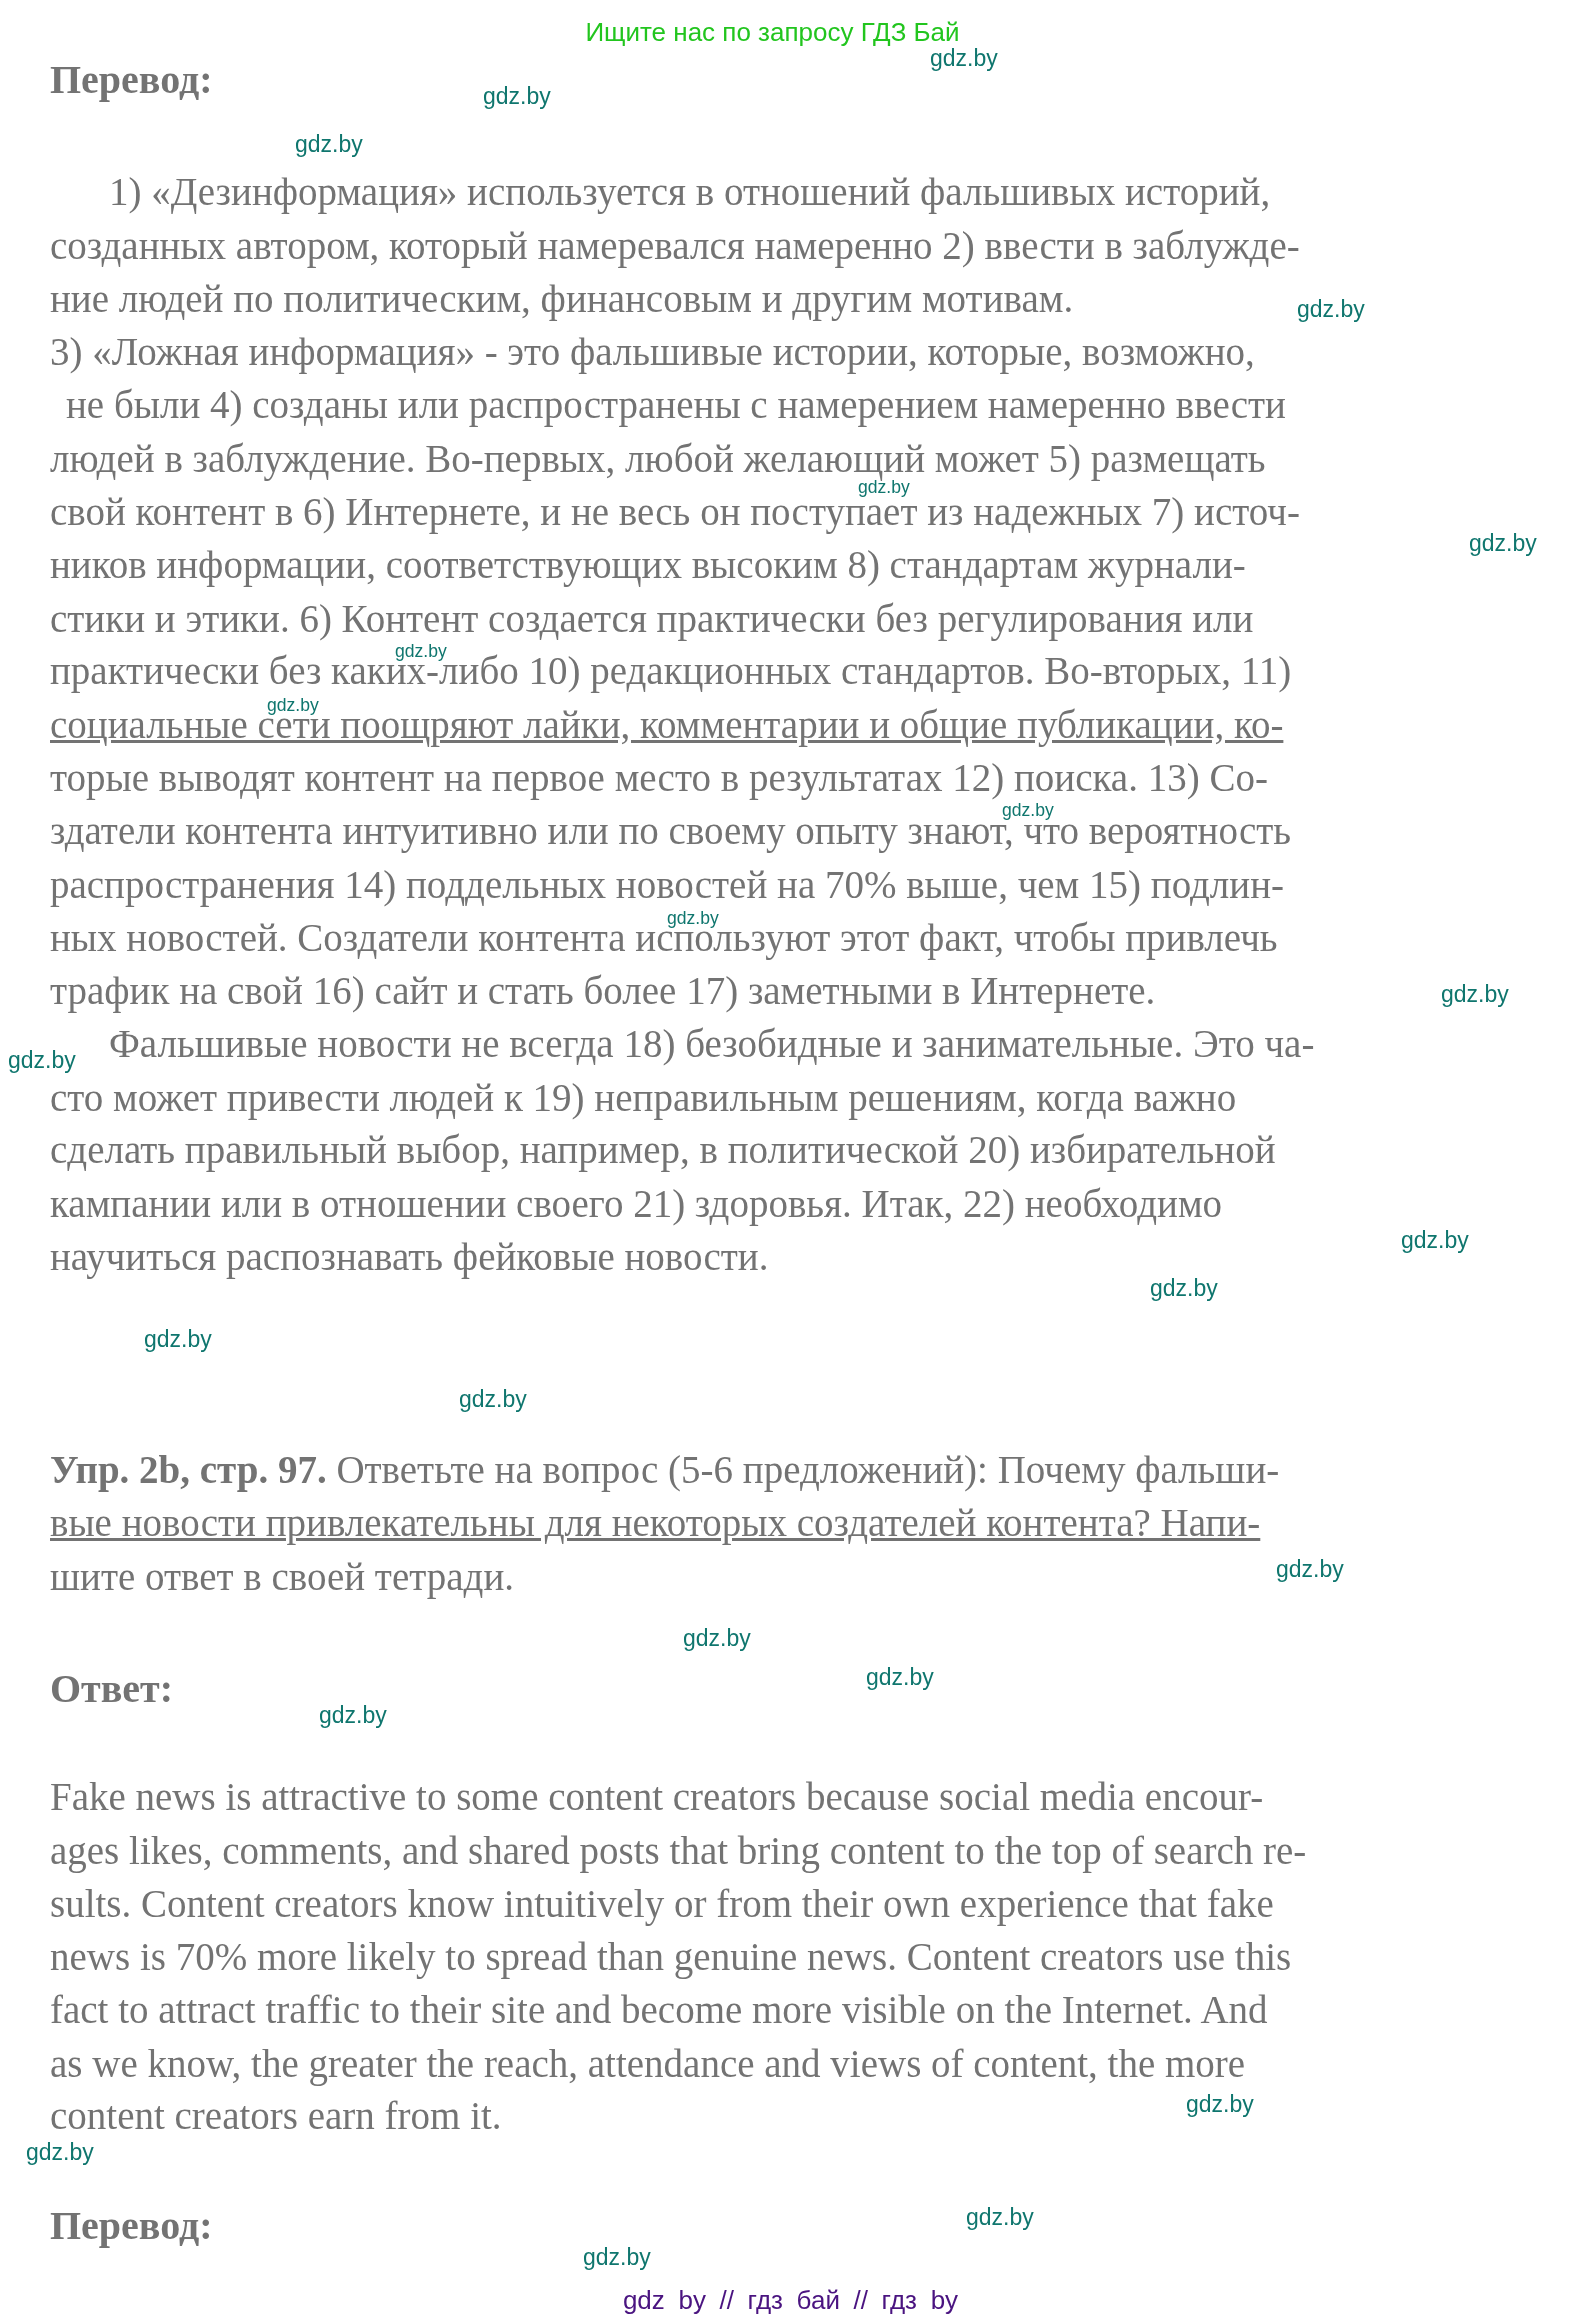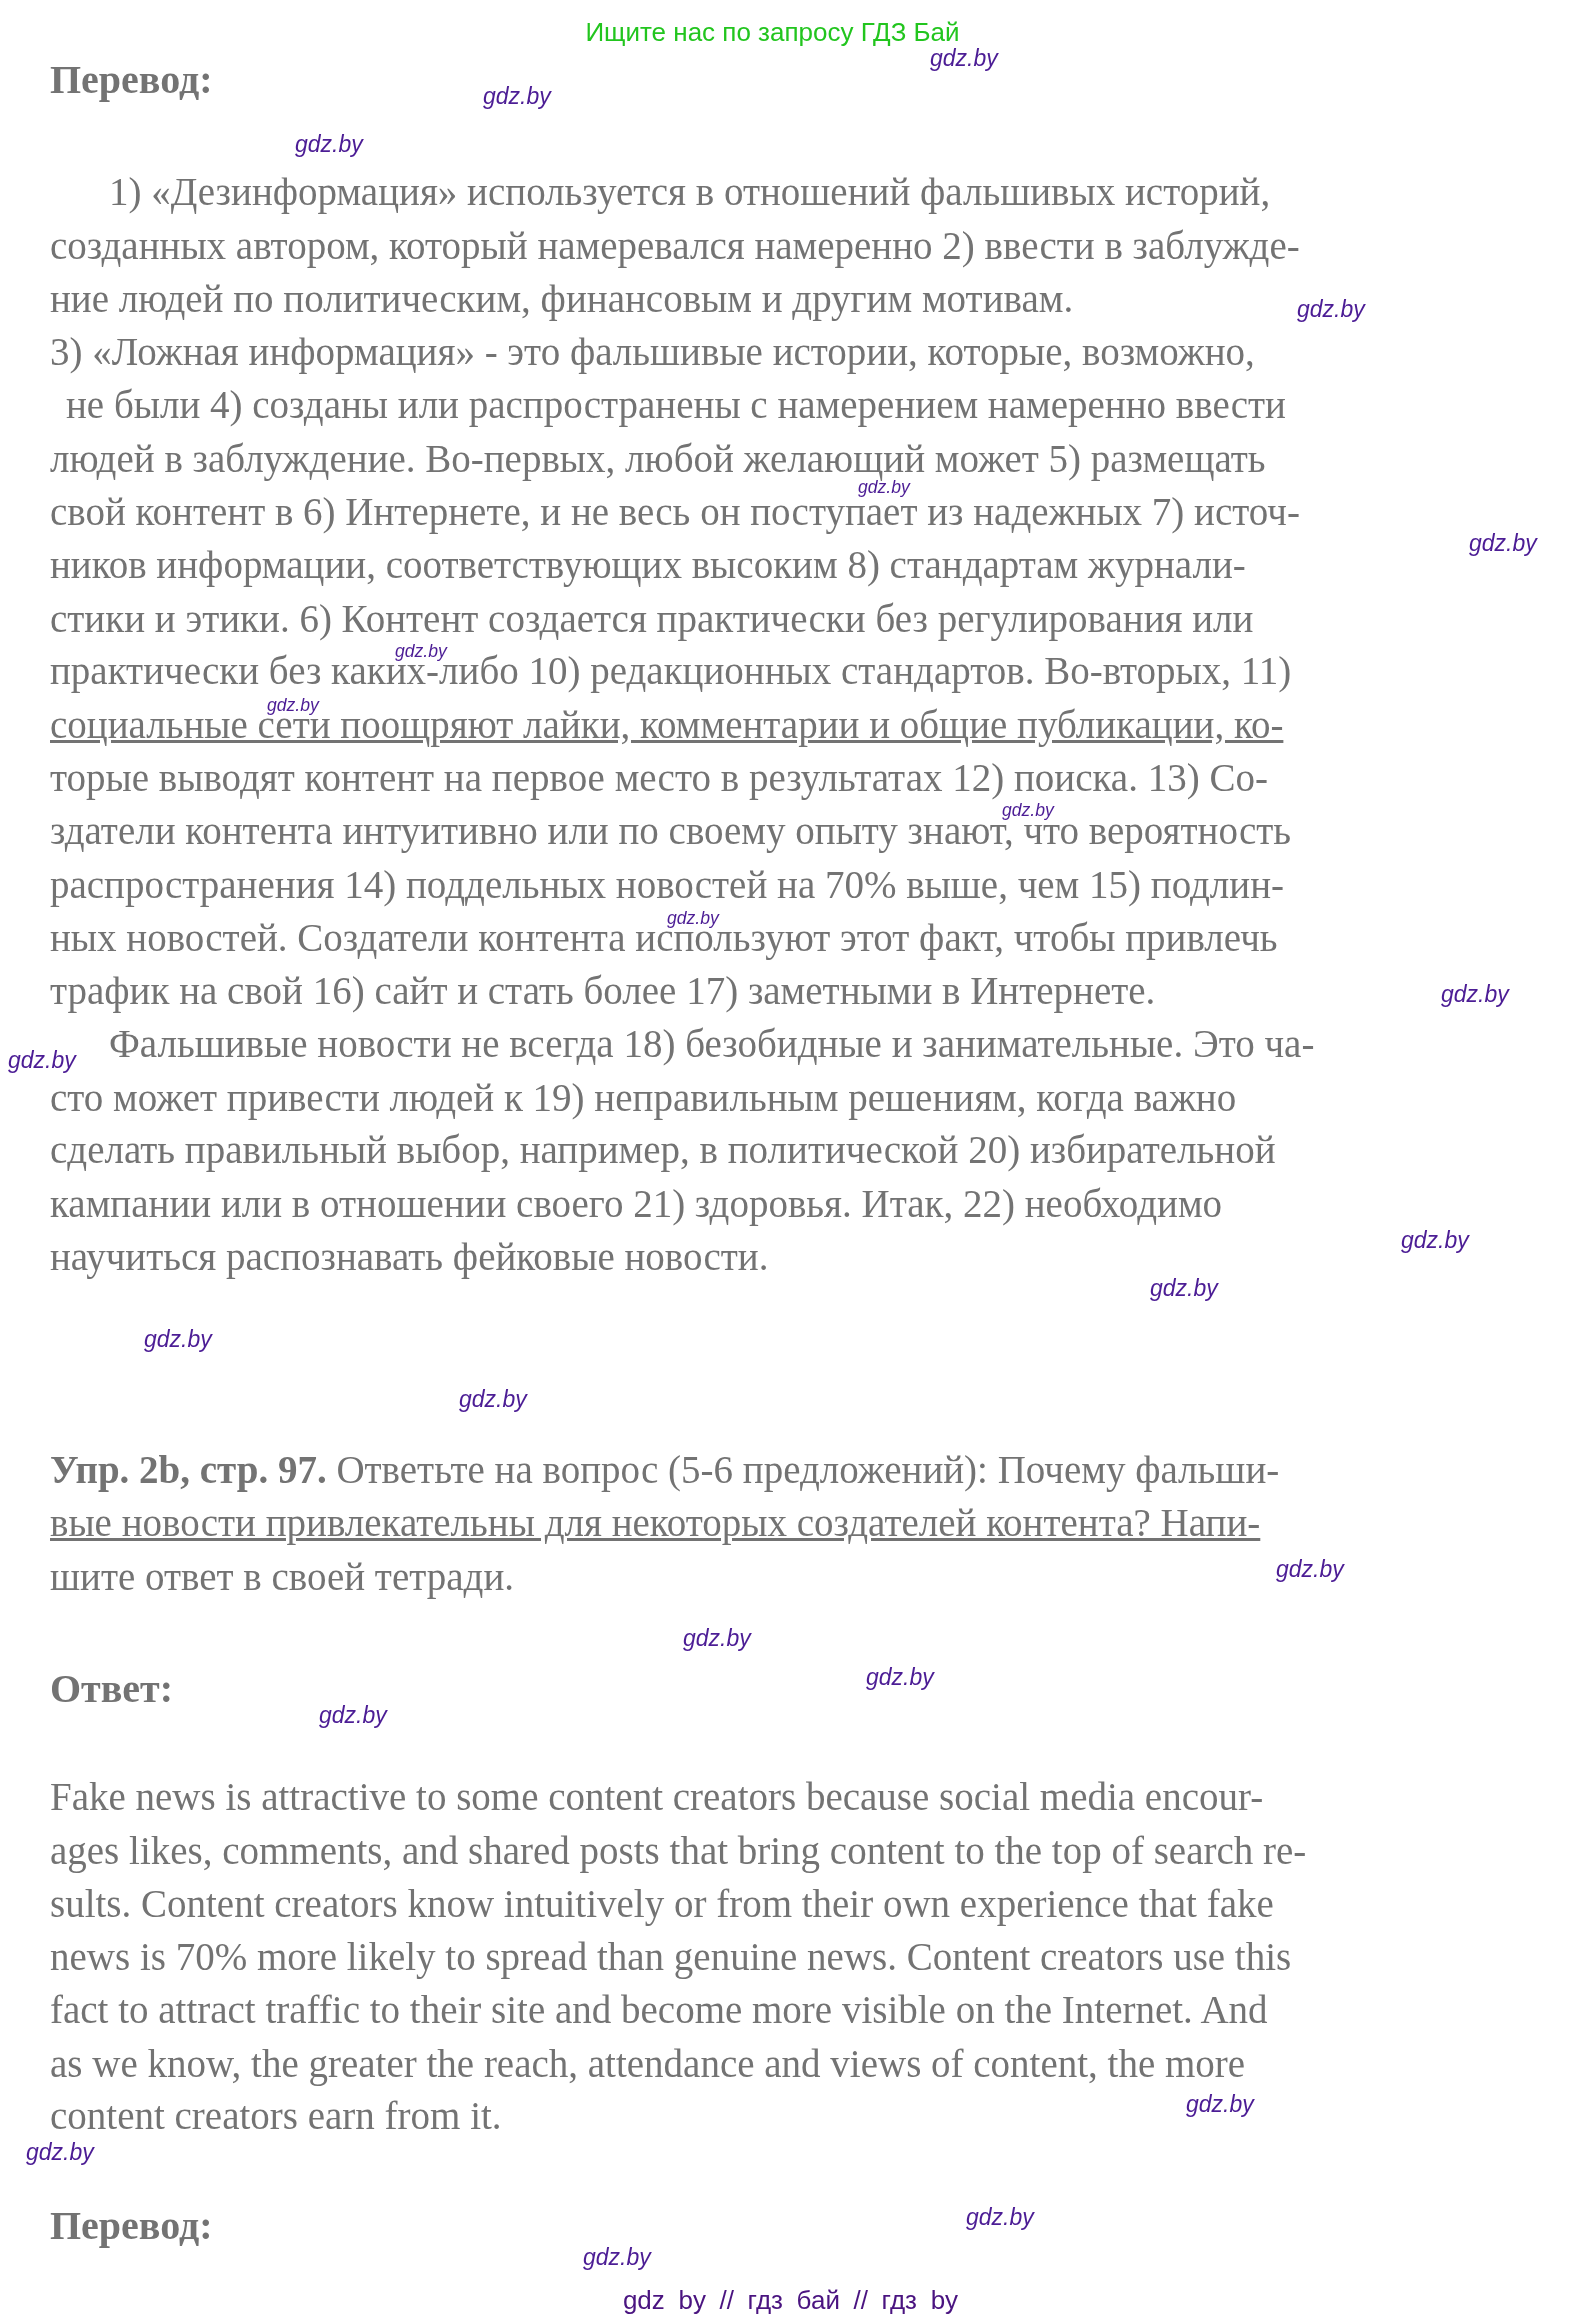--- a/index.html
+++ b/index.html
@@ -12,23 +12,22 @@
   }
   .heading {
     position: absolute; left: 50px; font-size: 40px; font-weight: bold;
     letter-spacing: 0px;
   }
   .line {
     position: absolute; left: 50px; font-size: 39px; line-height: 46px;
     white-space: nowrap; transform-origin: left top;
   }
   .wm {
-    position: absolute; font-size: 23px; line-height: 25.5px; color: #4c1d95;
+    position: absolute; font-size: 23px; line-height: 25.5px; color: #0f766e;
     white-space: nowrap;
-    font-style: italic;
   }
   .footer {
     position: absolute; left: 0; width: 1581px; top: 2285px; text-align: center;
     font-size: 26px; color: #4a1480; word-spacing: 6.4px;
   }
   b.ex { font-weight: bold; }
 </style>
 </head>
 <body>
 

